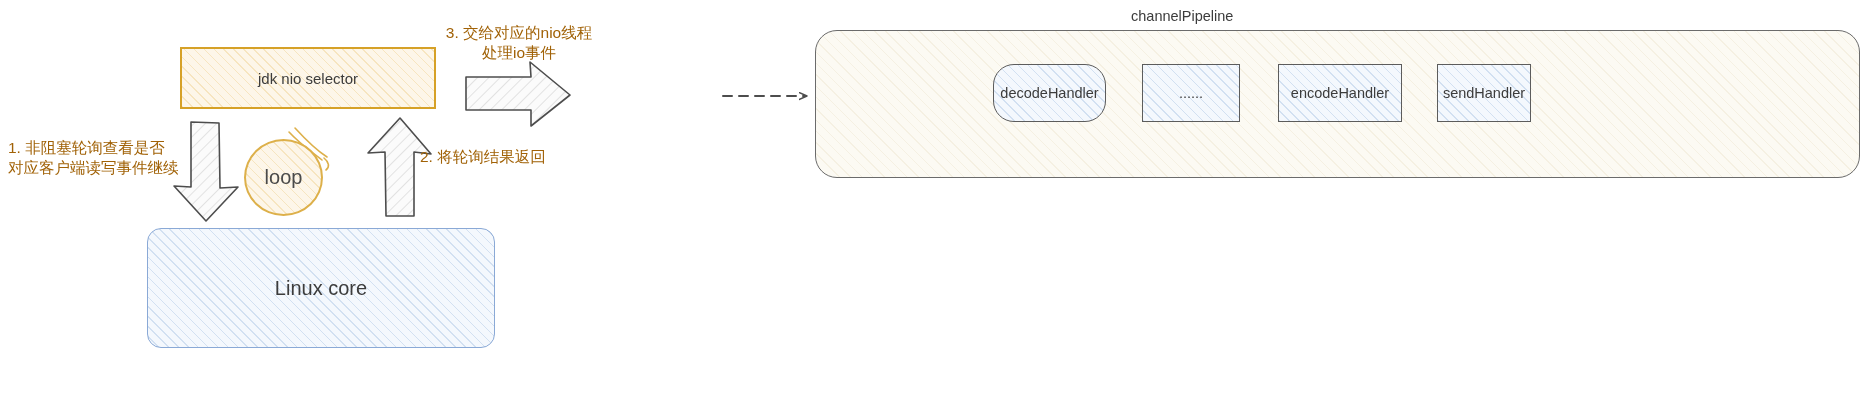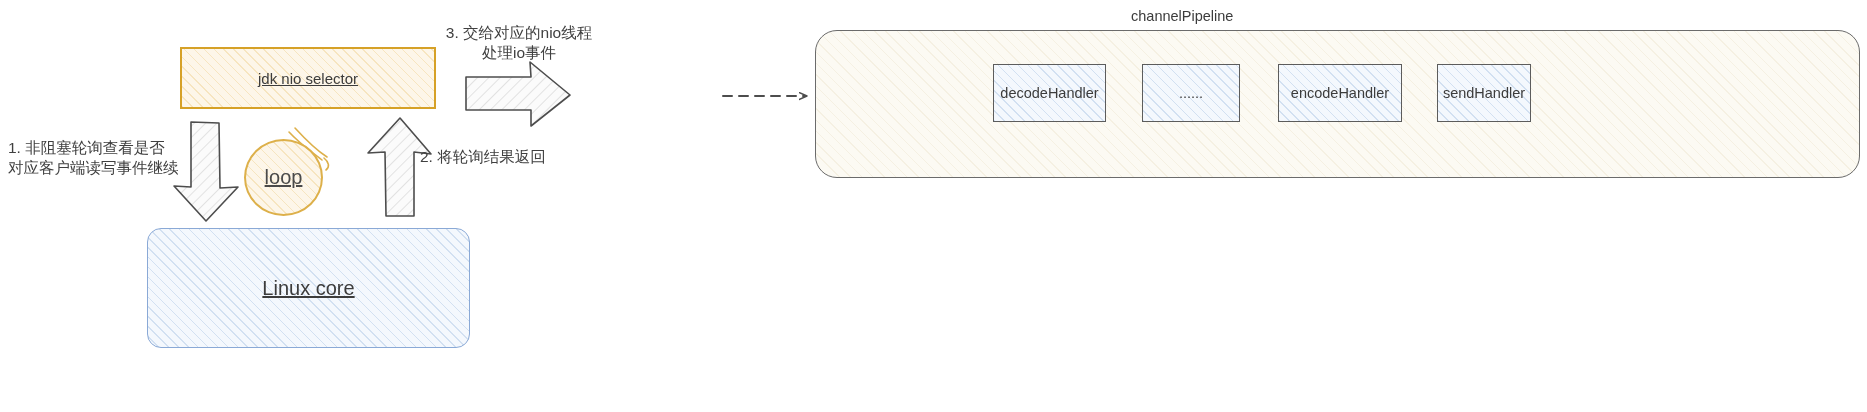--- a/index.html
+++ b/index.html
@@ -1,54 +1,54 @@
 <!DOCTYPE html>
 <html><head>
 <meta charset="utf-8">
 <style>
   html,body{margin:0;padding:0;background:#ffffff;}
   body{width:1867px;height:412px;position:relative;overflow:hidden;
        font-family:"Liberation Sans","DejaVu Sans",sans-serif;color:#333333;}
   .stage{position:absolute;left:0;top:0;width:1867px;height:412px;}
   .node{position:absolute;box-sizing:border-box;display:flex;align-items:center;
-        justify-content:center;text-align:center;text-decoration:underline;}
-  .lbl{position:absolute;white-space:pre;line-height:1.32;color:#404040;}
+        justify-content:center;text-align:center;}
+  .lbl{position:absolute;white-space:pre;line-height:1.32;color:#a16207;}
 
   
   .hatch-amber{background-color:#fdf6e9;
     background-image:repeating-linear-gradient(45deg,rgba(224,168,45,.22) 0 1px,transparent 1px 7px);}
   .hatch-blue{background-color:#f4f8fd;
     background-image:repeating-linear-gradient(45deg,rgba(90,140,200,.22) 0 1px,transparent 1px 7px);}
   .hatch-green{background-color:#f3faf2;
     background-image:repeating-linear-gradient(45deg,rgba(110,170,110,.22) 0 1px,transparent 1px 7px);}
   .hatch-cream{background-color:#fcfaf3;
     background-image:repeating-linear-gradient(45deg,rgba(210,190,140,.16) 0 1px,transparent 1px 8px);}
 
   
   #selector{left:180px;top:47px;width:256px;height:62px;border:2px solid #d6a127;
             font-size:15px;color:#3c3c3c;}
   
-  #linuxcore{left:147px;top:228px;width:323px;height:120px;border:1.6px solid #8aa9d6;
+  #linuxcore{left:147px;top:228px;width:348px;height:120px;border:1.6px solid #8aa9d6;
              border-radius:14px;font-size:20px;color:#3c3c3c;}
   
   #loopcircle{left:244px;top:139px;width:79px;height:77px;border:2px solid #ddb04a;
               border-radius:50%;font-size:20px;color:#4a4a4a;}
   
   #worker{left:597px;top:74px;width:124px;height:44px;border:1.5px solid #7cb37c;
           font-size:13.5px;color:#3c3c3c;}
   
   #pipeline{left:815px;top:30px;width:1045px;height:148px;border:1.6px solid #6b6b6b;
             border-radius:22px;}
   #pipeline-title{left:1131px;top:7px;font-size:14.5px;color:#3c3c3c;}
 
   .handler{position:absolute;box-sizing:border-box;border:1.4px solid #5c5c5c;
            display:flex;align-items:center;justify-content:center;
            font-size:14.5px;color:#3c3c3c;top:64px;height:58px;}
   #h0{left:857px;width:108px;}
-  #h1{left:993px;width:113px;}
+  #h1{left:993px;width:113px;border-radius:21px;}
   #h2{left:1142px;width:98px;}
   #h3{left:1278px;width:124px;}
   #h4{left:1437px;width:94px;}
 
   svg{position:absolute;left:0;top:0;width:1867px;height:412px;overflow:visible;
       pointer-events:none;}
   .skfill{fill:url(#hatchG);stroke:#4d4d4d;stroke-width:1.6;stroke-linejoin:round;}
   .dash{fill:none;stroke:#4d4d4d;stroke-width:2;stroke-dasharray:9 7;stroke-linecap:round;}
   .conn{fill:none;stroke:#4d4d4d;stroke-width:1.5;}
   .loopwob{fill:none;stroke:#ddb04a;stroke-width:1.6;stroke-linecap:round;}

